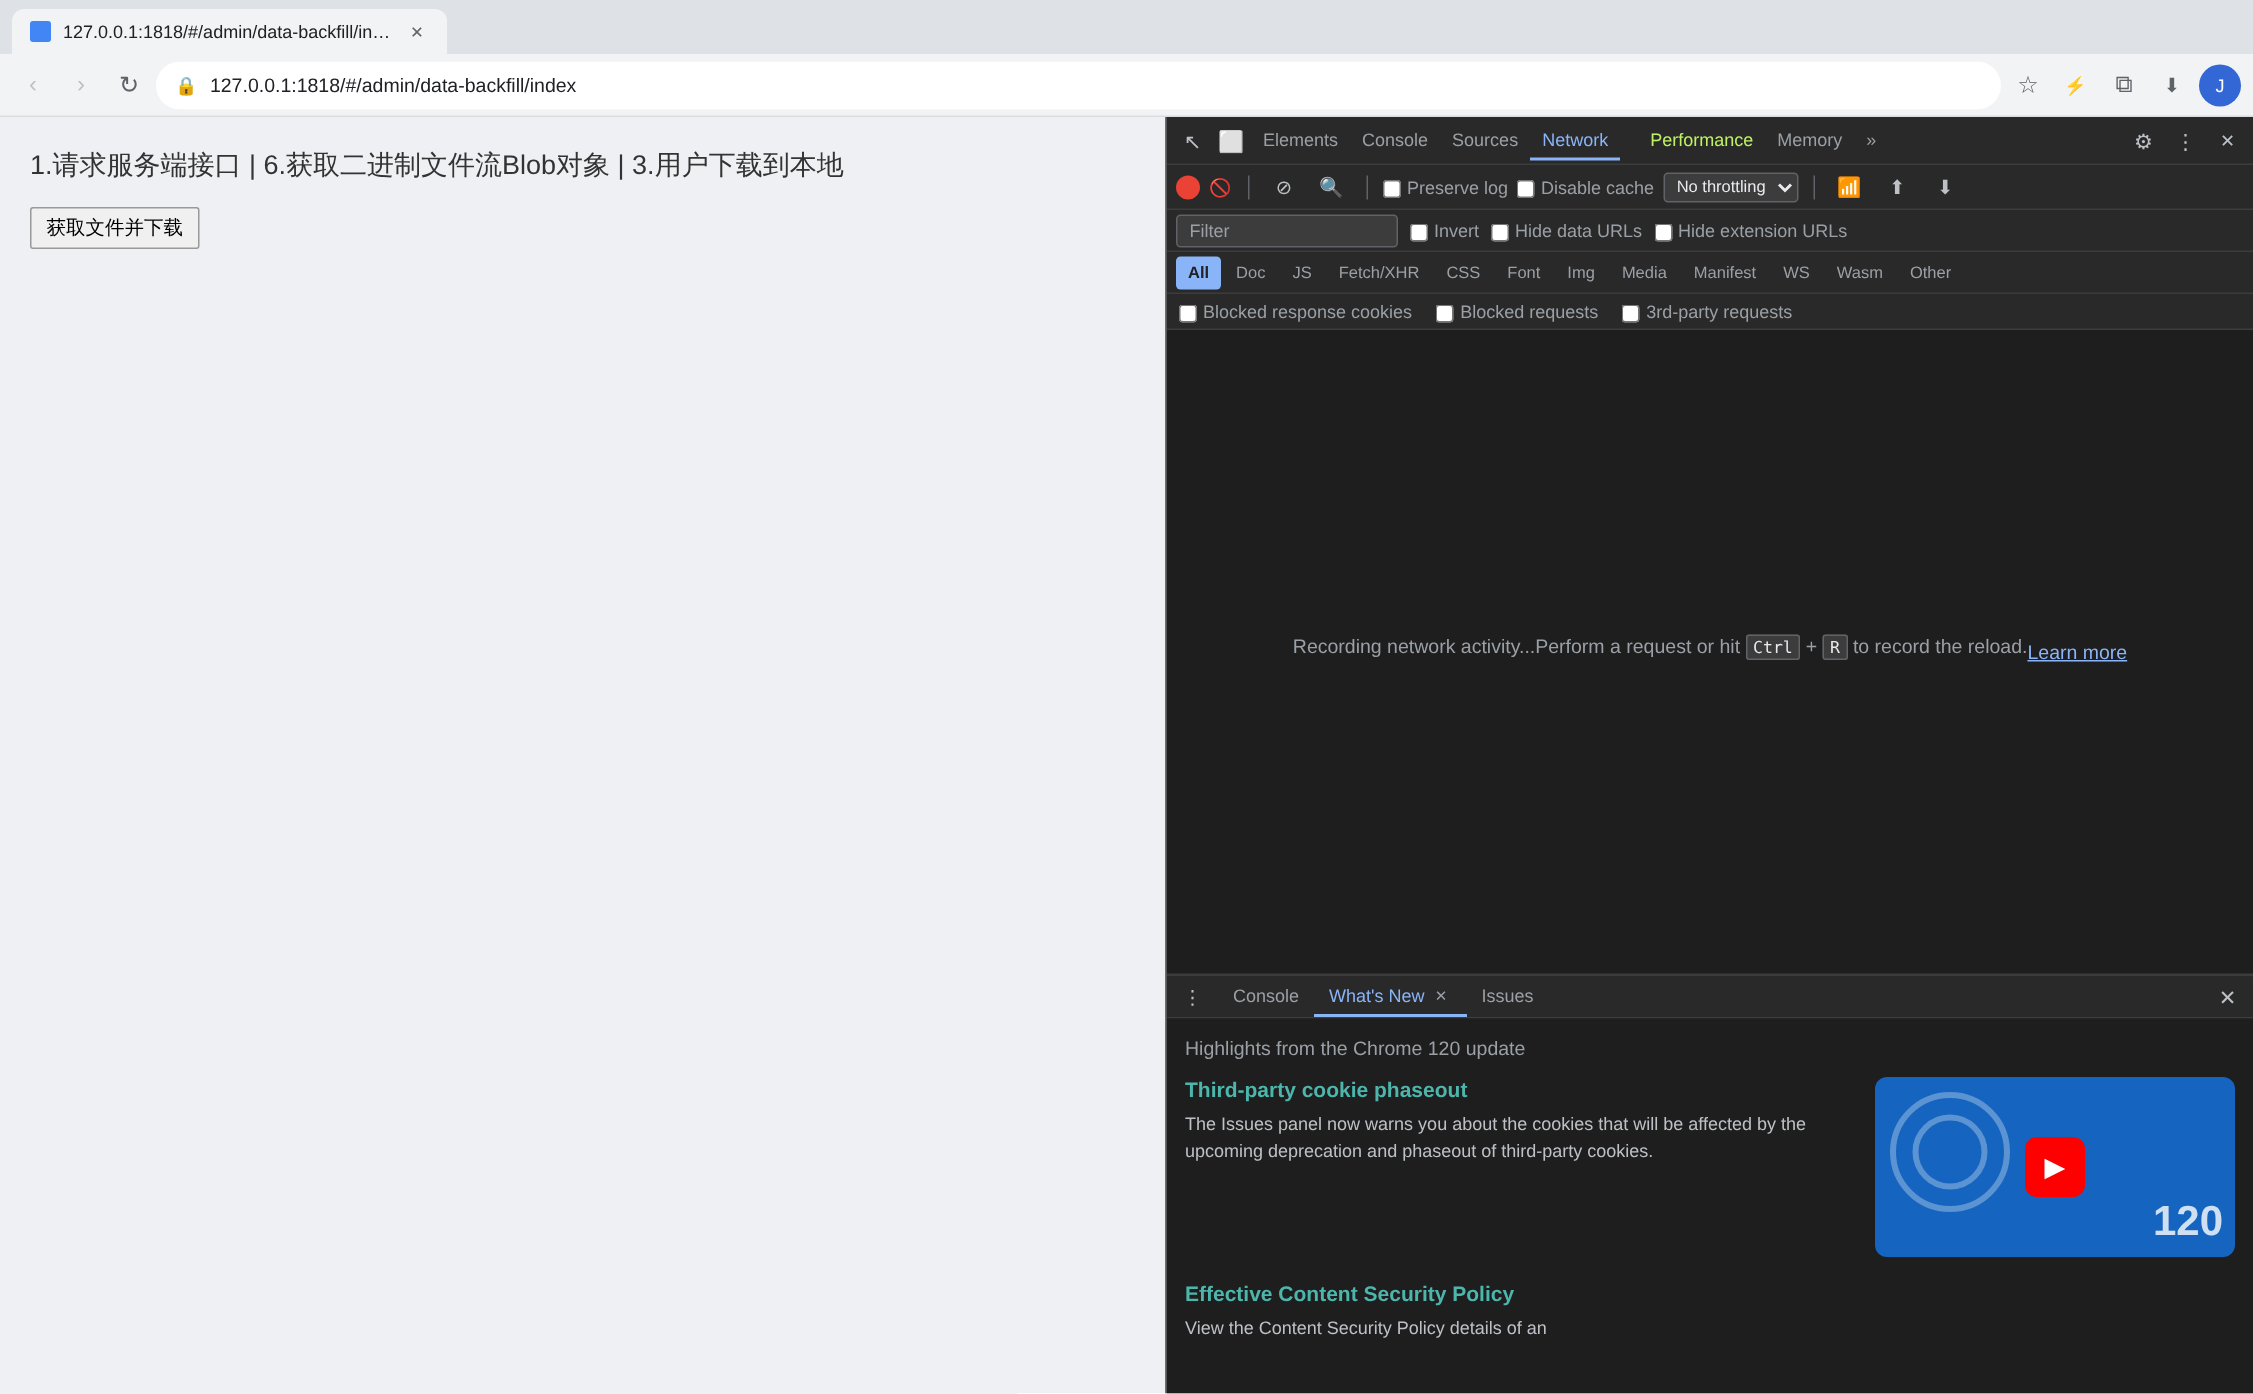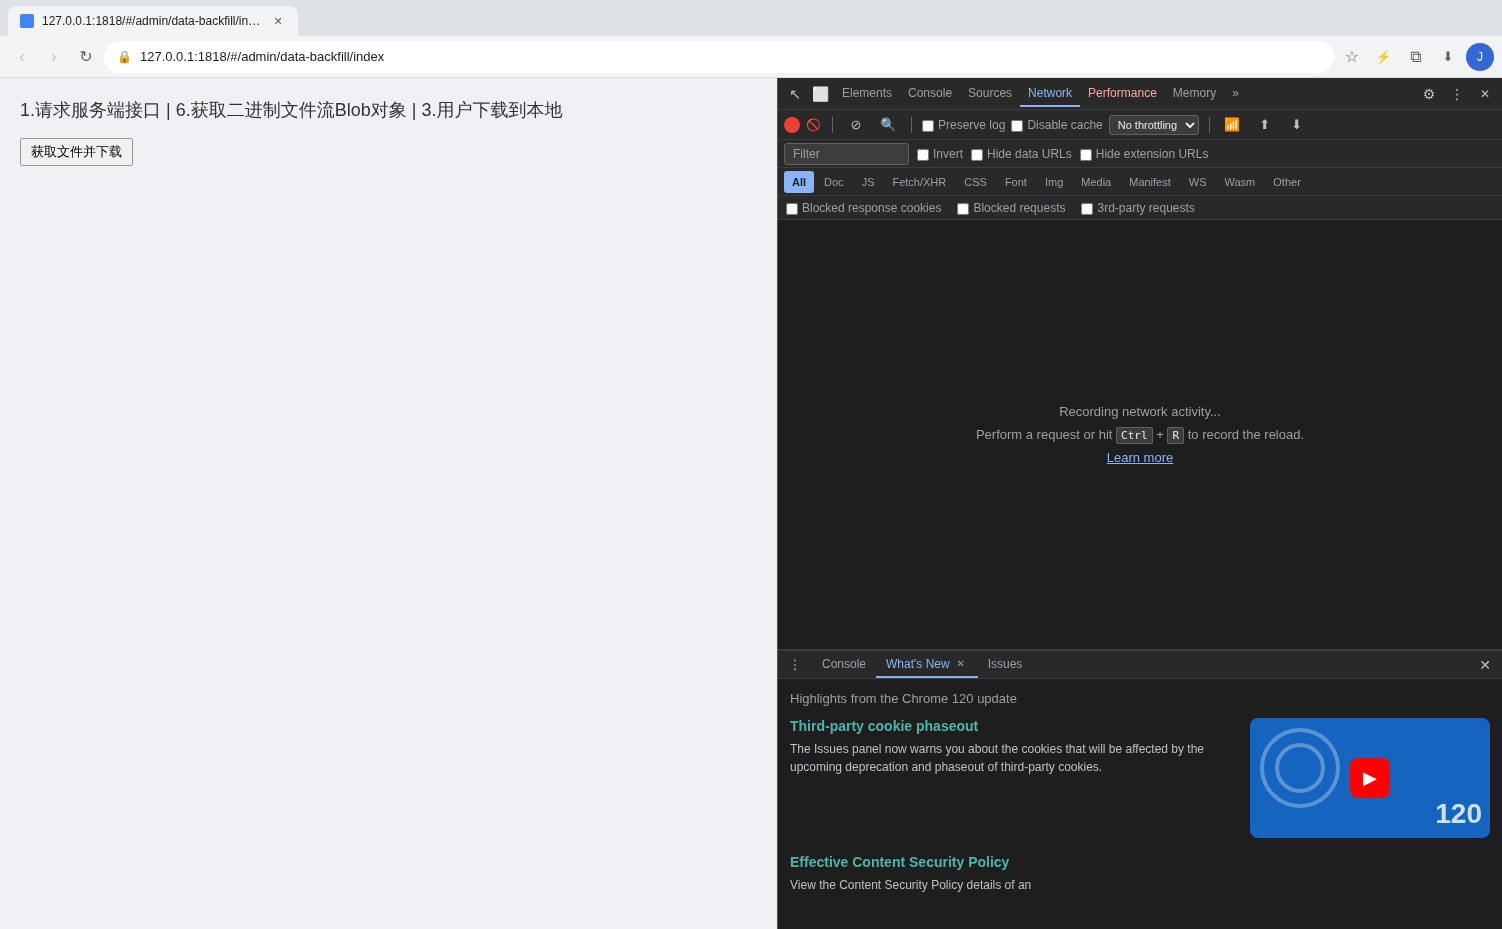--- a/index.html
+++ b/index.html
@@ -200,21 +200,21 @@
     }
 
     .filter-input {
       background: #3c3c3c;
       border: 1px solid #5f6368;
       border-radius: 3px;
       color: #e8eaed;
       font-size: 12px;
       padding: 2px 8px;
       height: 22px;
-      width: 125px;
+      width: 148px;
       outline: none;
     }
 
     .filter-input::placeholder { color: #9aa0a6; }
 
     .checkbox-label {
       display: flex;
       align-items: flex-end;
       gap: 4px;
       font-size: 12px;
@@ -289,21 +289,21 @@
       width: 3px;
       height: 100%;
       background: #4285f4;
     }
 
     
     .network-content {
       flex: 1;
       background: #1e1e1e;
       display: flex;
-      flex-direction: column;
+      flex-direction: row;
       align-items: center;
       justify-content: center;
       overflow: hidden;
     }
 
     .recording-text {
       color: #9aa0a6;
       font-size: 13px;
       margin-bottom: 8px;
     }
@@ -544,21 +544,21 @@
         </div>
         <div class="devtools-tab" style="font-size:12px;padding:0 8px;color:#9aa0a6;">
           <span>Console</span>
         </div>
         <div class="devtools-tab" style="font-size:12px;padding:0 8px;color:#9aa0a6;">
           <span>Sources</span>
         </div>
         <div class="devtools-tab active" style="font-size:12px;padding:0 8px;">
           <span>Network</span>
         </div>
-        <div class="devtools-tab" style="font-size:12px;padding:0 8px;color:#fca5a5;">
+        <div class="devtools-tab" style="font-size:12px;padding:0 8px;color:#bef264;margin-left:12px;">
           <span>Performance</span>
         </div>
         <div class="devtools-tab" style="font-size:12px;padding:0 8px;color:#9aa0a6;">
           <span>Memory</span>
         </div>
         <div class="devtools-tab" style="font-size:12px;padding:0 8px;color:#9aa0a6;">»</div>
       </div>
       <div class="devtools-right-icons">
         <button class="devtools-icon-btn">⚙</button>
         <button class="devtools-icon-btn">⋮</button>

